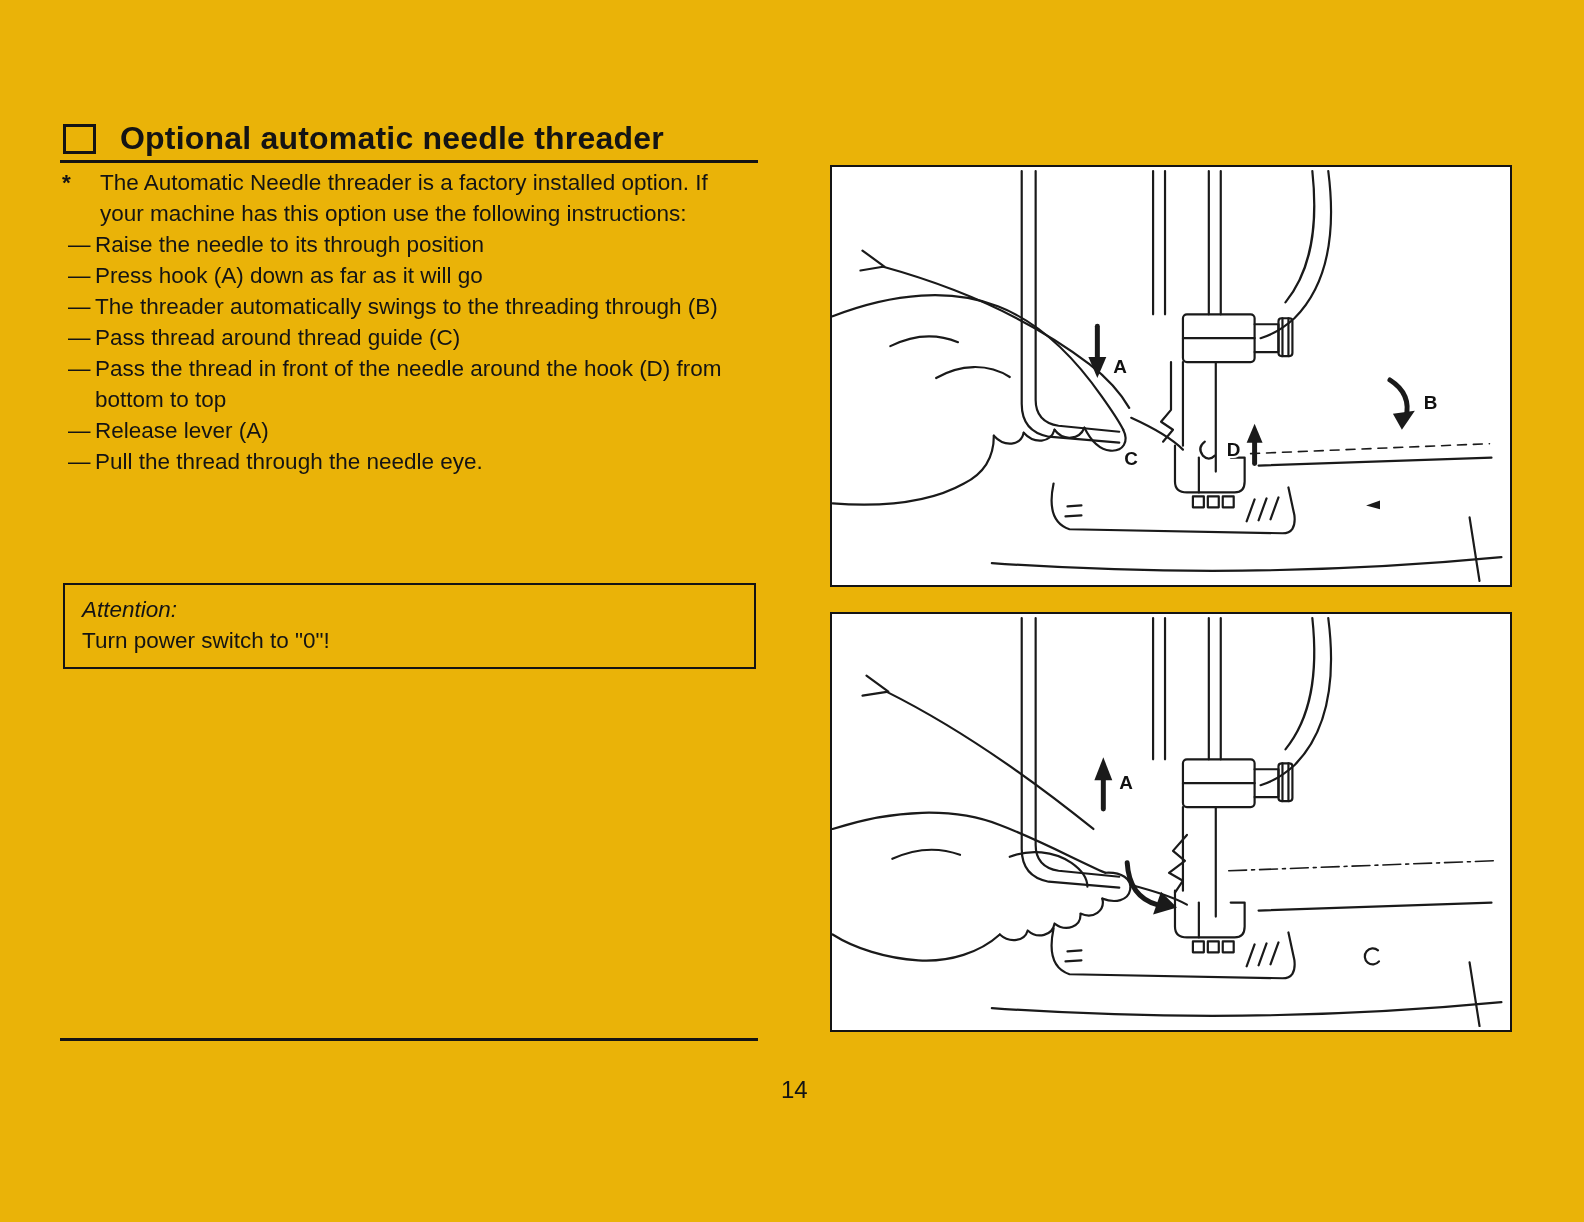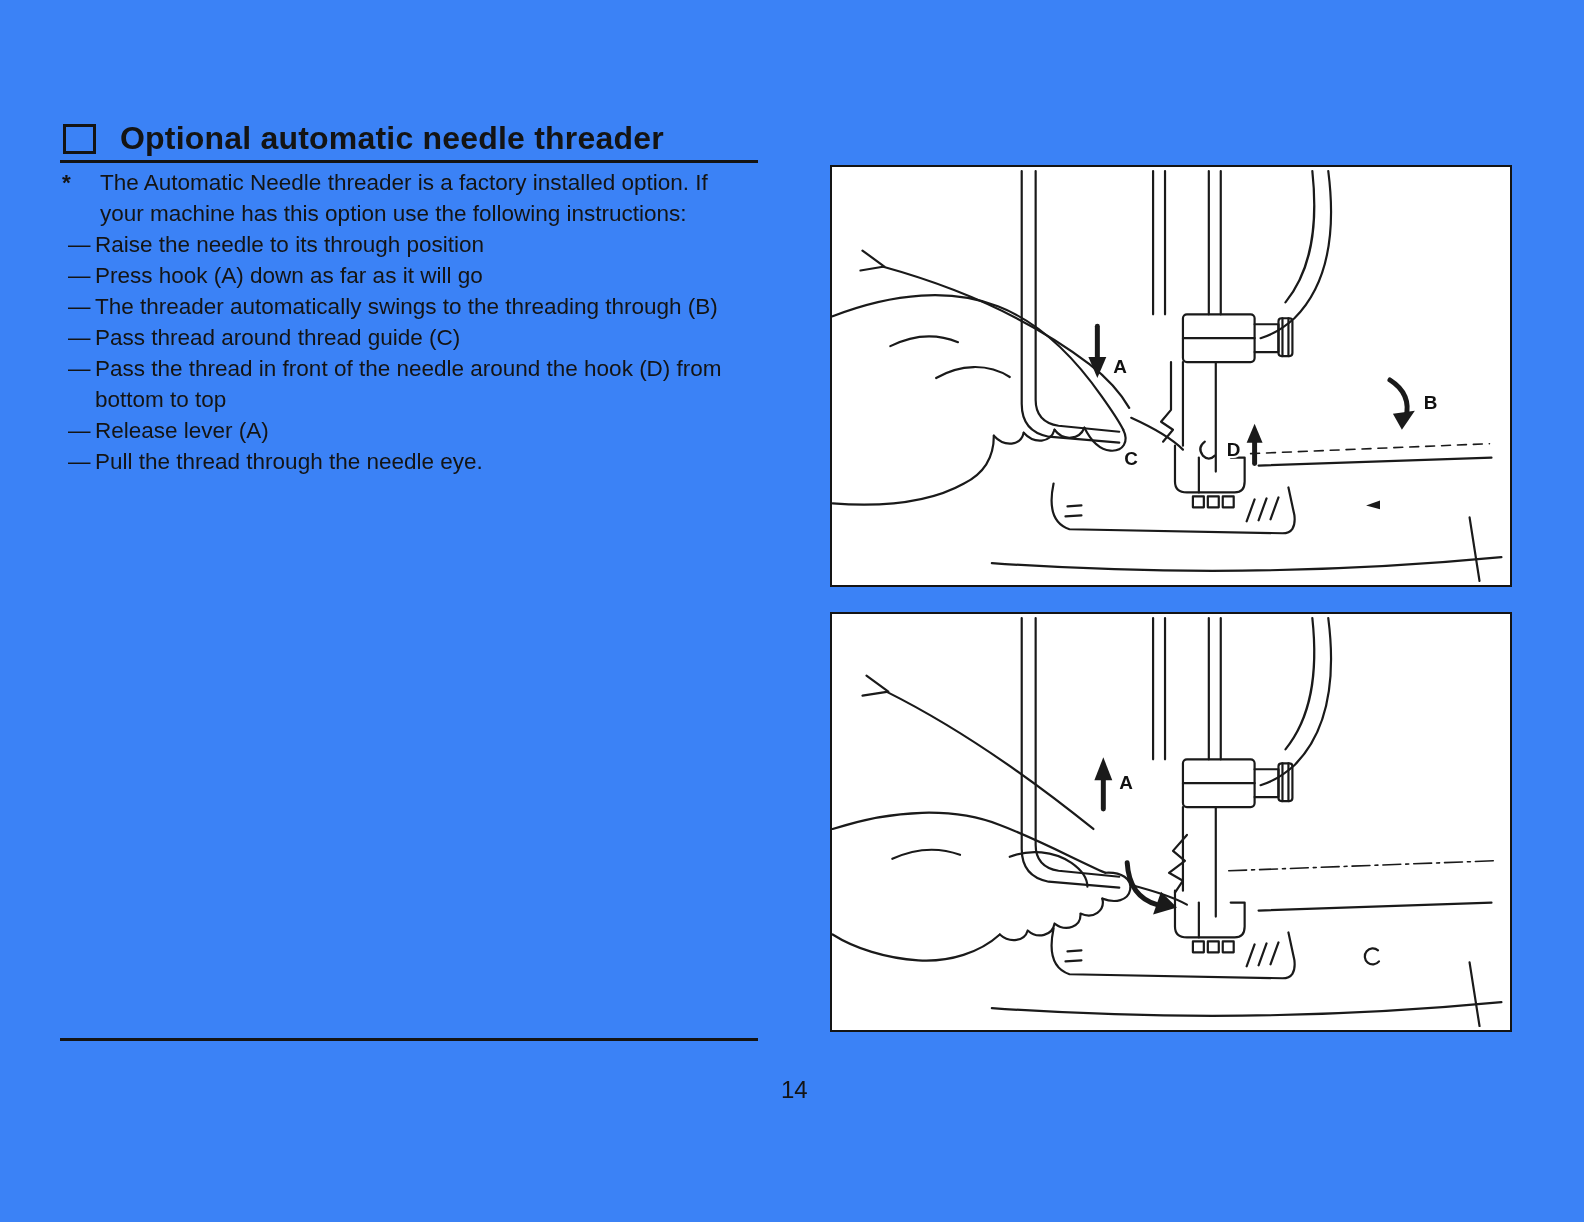--- a/index.html
+++ b/index.html
@@ -1,21 +1,21 @@
 <!DOCTYPE html>
 <html><head>
 <meta charset="utf-8">
 <style>
   * { margin:0; padding:0; box-sizing:border-box; }
   html,body { background:#ffffff; }
   body {
     width:1584px; height:1222px; position:relative; overflow:hidden;
     font-family:"Liberation Sans", sans-serif; color:#141414;
   }
-  .page { position:absolute; inset:0; background:#3b82f6; }
+  .page { position:absolute; inset:0; background:#eab308; }
 
   
   .title-row { position:absolute; left:63px; top:120px; display:flex; align-items:center; gap:24px; }
   .title-checkbox { width:33px; height:30px; border:3px solid #141414; flex:none; }
   .section-title { font-size:32px; font-weight:bold; letter-spacing:0.2px; white-space:nowrap; }
   .title-rule { position:absolute; left:60px; top:160px; width:698px; height:3px; background:#141414; }
 
   
   .content { position:absolute; left:62px; top:167px; width:681px; font-size:22.5px; line-height:31px; }
   .intro { display:flex; }
@@ -94,20 +94,24 @@
         <span class="dash">—</span>
         <span class="step-text">Release lever (A)</span>
       </li>
       <li>
         <span class="dash">—</span>
         <span class="step-text">Pull the thread through the needle eye.</span>
       </li>
     </ul>
   </div>
 
+  <div class="attention-box">
+    <p class="attention-heading">Attention:</p>
+    <p class="attention-body">Turn power switch to "0"!</p>
+  </div>
 
   <div class="fig fig1">
     <svg viewBox="0 0 680 420">
       <g class="ink">
 
         <path d="M190,4 L190,238 Q190,266 217,271 L288,277"></path>
         <path d="M204,4 L204,234 Q204,256 227,260 L288,266"></path>
         <path d="M322,4 L322,148"></path>
         <path d="M334,4 L334,148"></path>
         <path d="M378,4 L378,148"></path>

